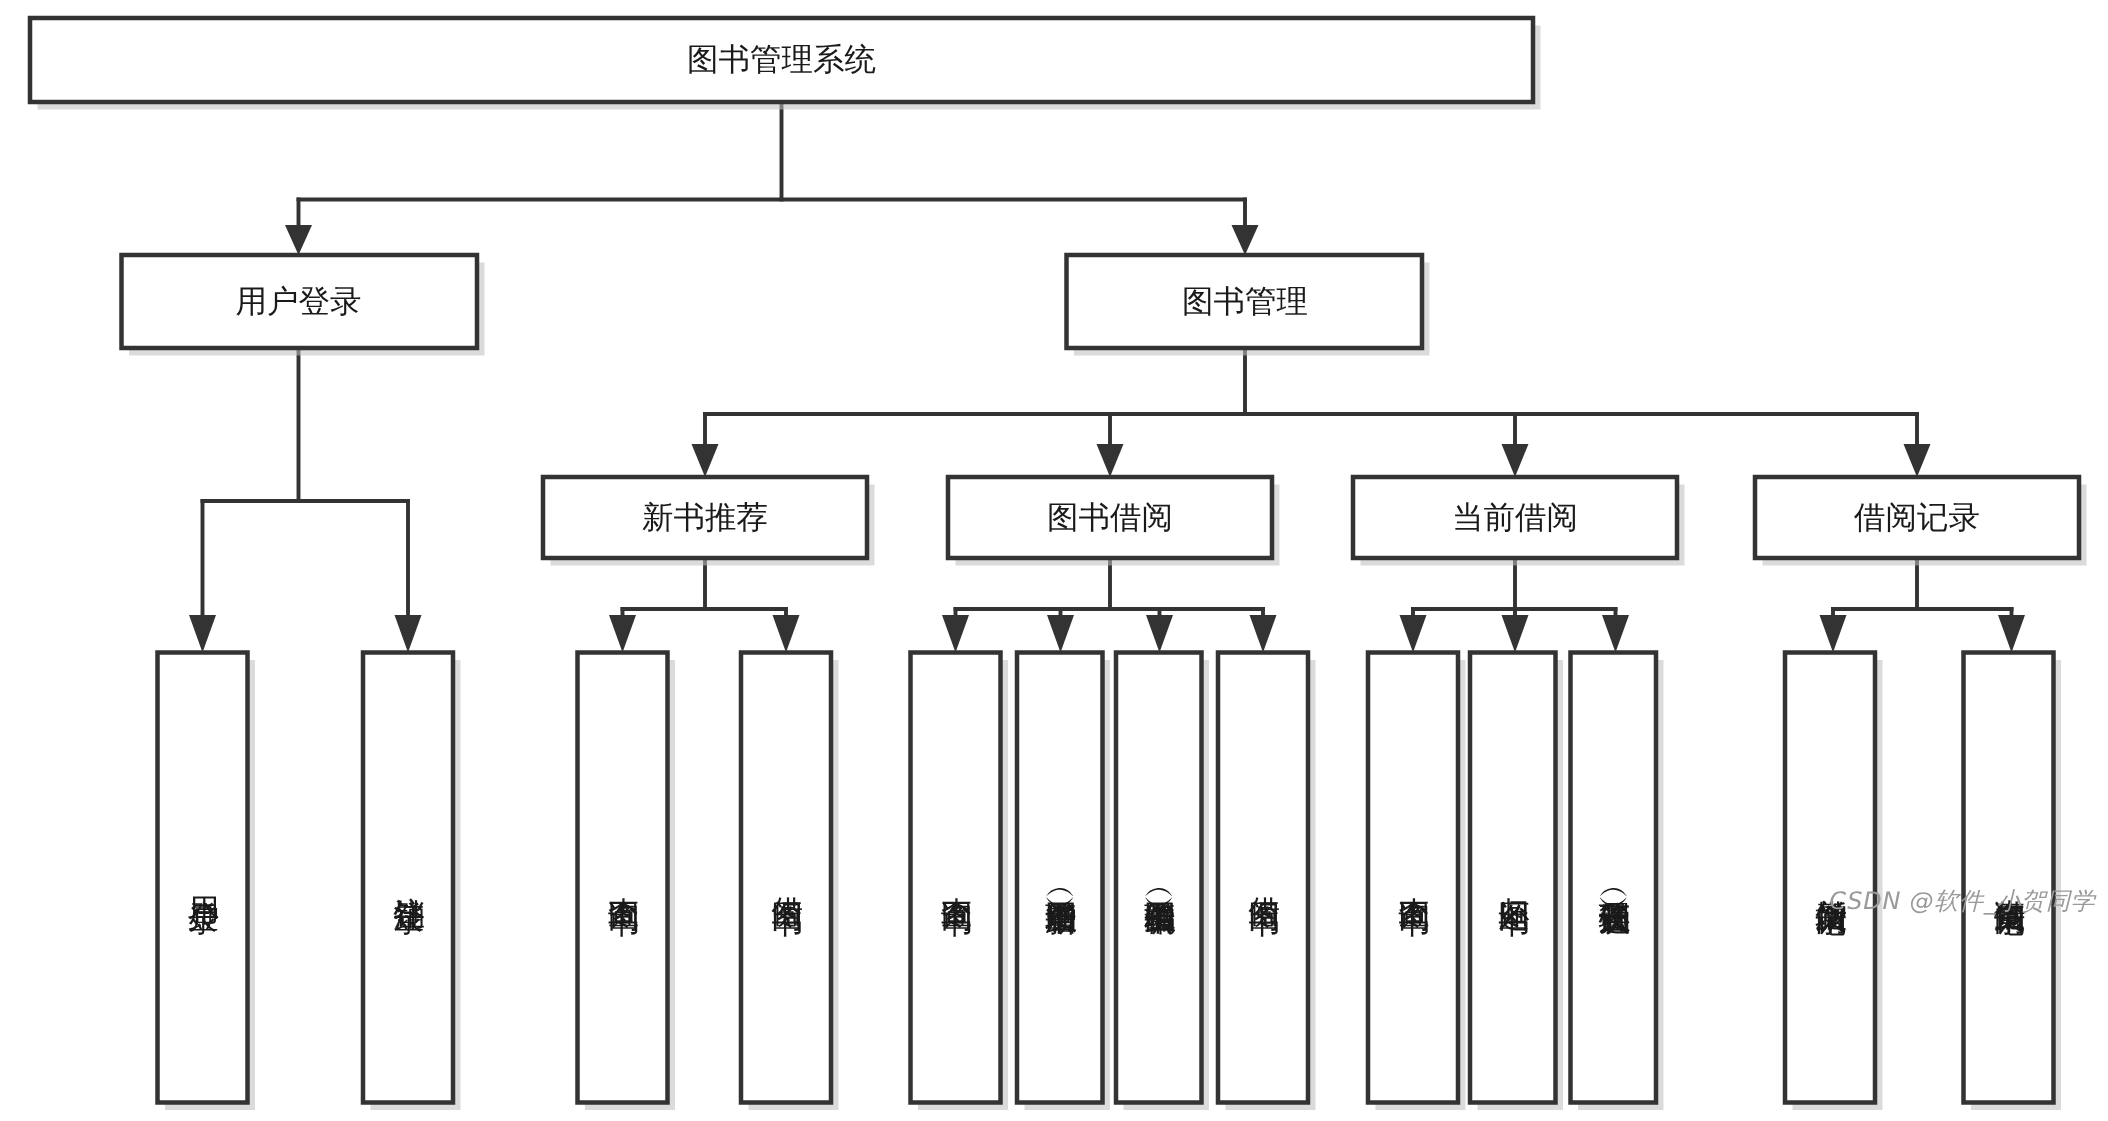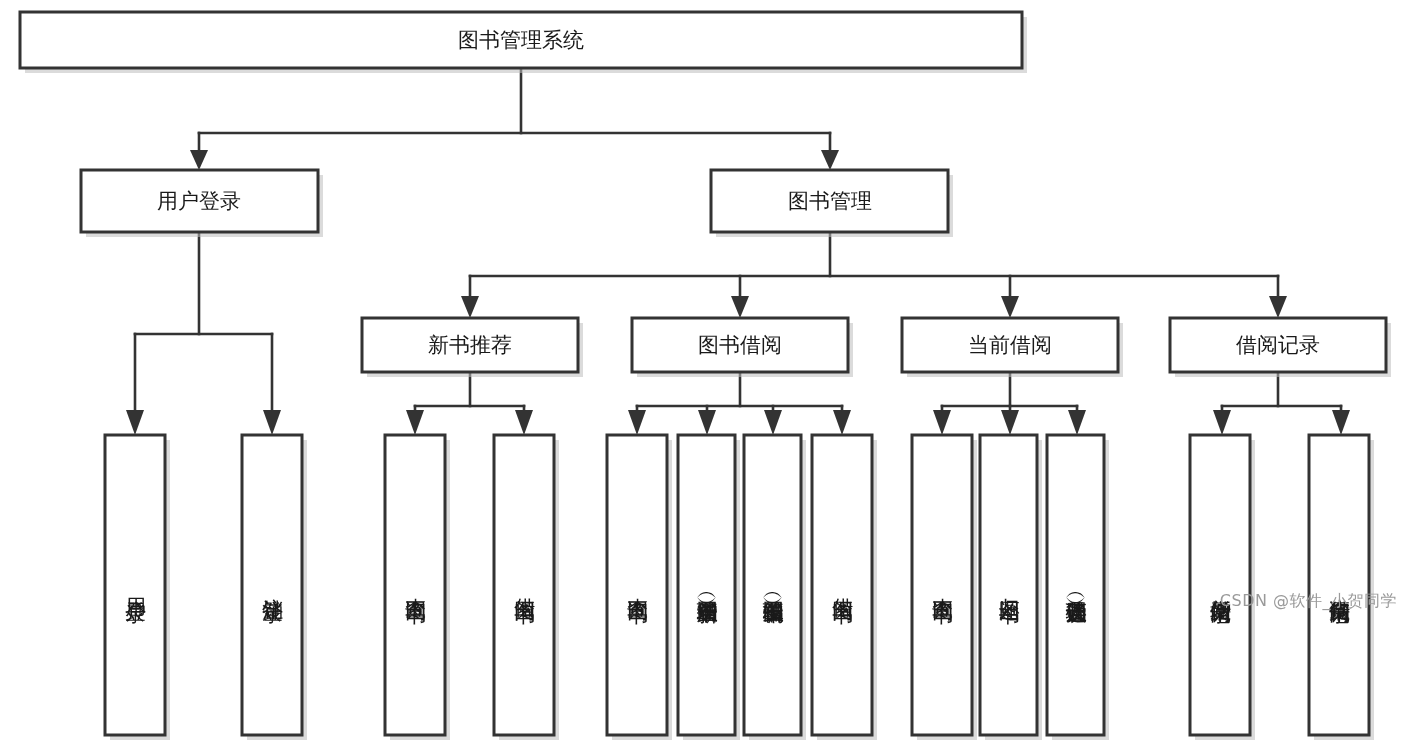--- a/index.html
+++ b/index.html
@@ -69,20 +69,21 @@
   }
   .watermark {
     position: absolute;
     right: 8px;
     bottom: 6px;
     font-family: "DejaVu Sans", "Liberation Sans", sans-serif;
     font-size: 16px;
     color: #9a9a9a;
     letter-spacing: 0.5px;
     white-space: nowrap;
+    font-style: italic;
   }
 </style>
 </head>
 <body>
 
 <div id="diagram-root">
 
   <svg class="diagram" viewBox="0 0 1405 747">
 
     <g>

